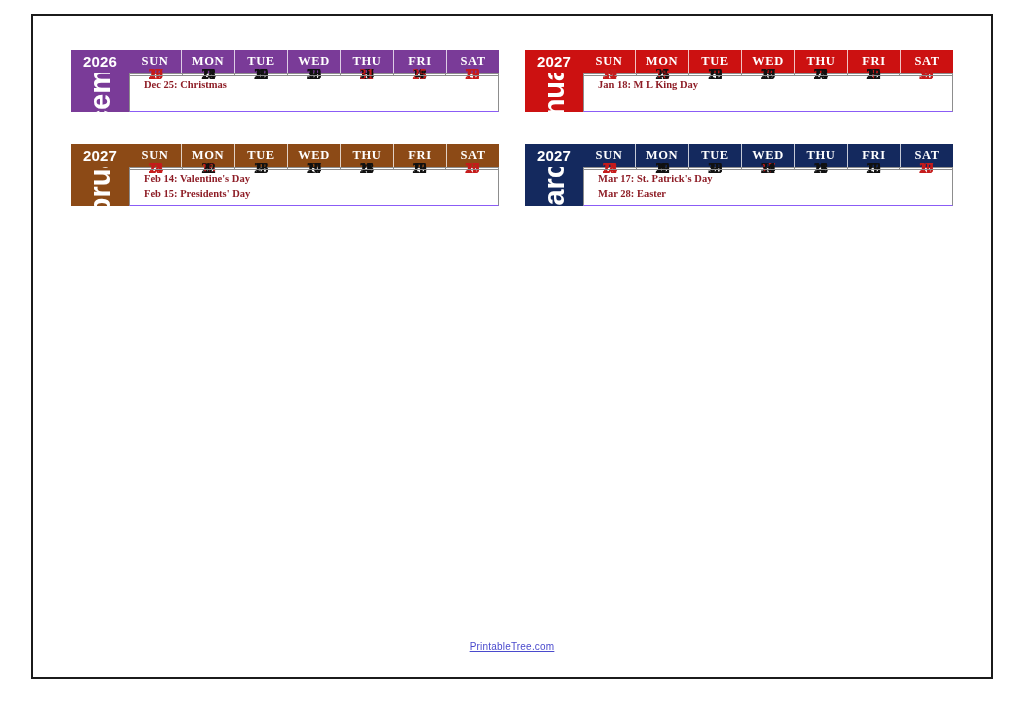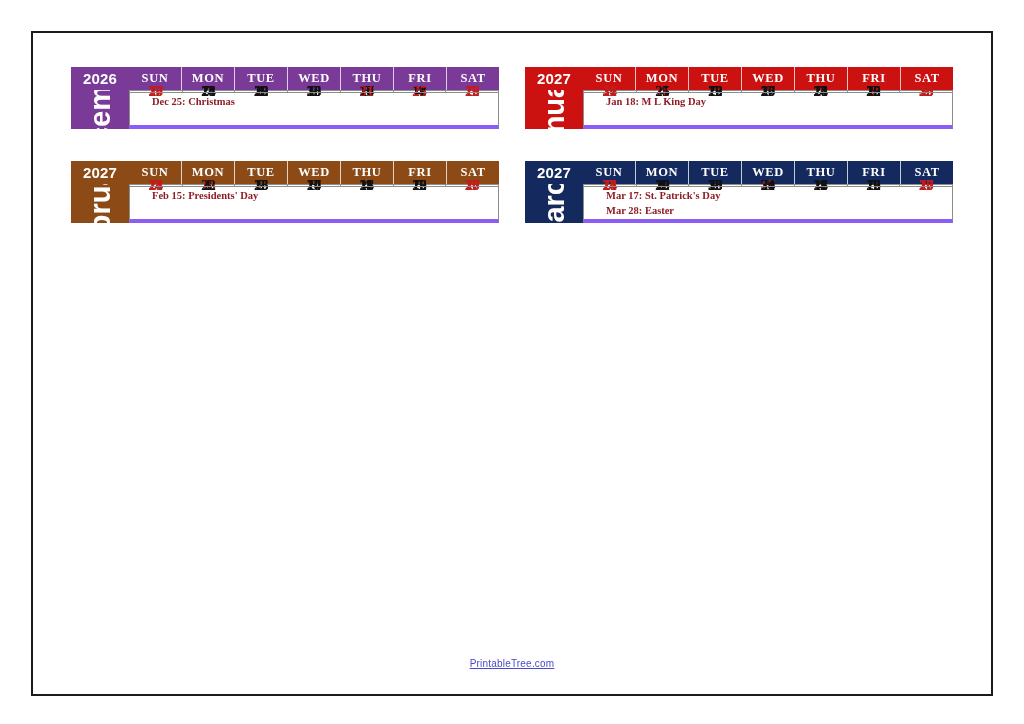--- a/index.html
+++ b/index.html
@@ -9,21 +9,21 @@
   }
   body {
     width: 1024px;
     height: 724px;
     font-family: "Liberation Serif", serif;
     overflow: hidden;
   }
   .page {
     position: absolute;
     left: 31px;
-    top: 31px;
+    top: 14px;
     width: 962px;
     height: 665px;
     border: 2px solid #1b1b1b;
     background: #ffffff;
     box-sizing: border-box;
   }
   .grid-wrap {
     position: absolute;
     left: 38px;
     top: 34px;
@@ -129,23 +129,23 @@
     justify-content: center;
     box-sizing: border-box;
     padding-bottom: 1px;
   }
   .day.red { color: #c51b1b; }
   .day.empty { color: transparent; }
   .notes {
     height: 38px;
     border-left: 1px solid #8d8d8d;
     border-right: 1px solid #8d8d8d;
-    border-bottom: 4px solid #8b5cf6;
-    box-sizing: border-box;
-    padding: 3px 0 0 22px;
+    border-bottom: 1px solid #8b5cf6;
+    box-sizing: border-box;
+    padding: 3px 0 0 14px;
   }
   .note {
     font-family: "Liberation Serif", serif;
     font-weight: bold;
     font-size: 10.5px;
     line-height: 15px;
     color: #8e1d26;
     white-space: nowrap;
   }
   .footer {
@@ -394,20 +394,21 @@
                 <div class="day empty"></div>
                 <div class="day empty"></div>
                 <div class="day empty"></div>
                 <div class="day empty"></div>
                 <div class="day empty"></div>
                 <div class="day empty"></div>
                 <div class="day empty"></div>
               </div>
             </div>
             <div class="notes">
+              <div class="note">Feb 14: Valentine's Day</div>
               <div class="note">Feb 15: Presidents' Day</div>
             </div>
           </div>
         </div>
       <div class="cal">
           <div class="cal-side" style="background: rgb(20, 41, 94);">
             <div class="cal-year">2027</div>
             <div class="cal-monthbar">
               <div class="cal-monthname">March</div>
             </div>

